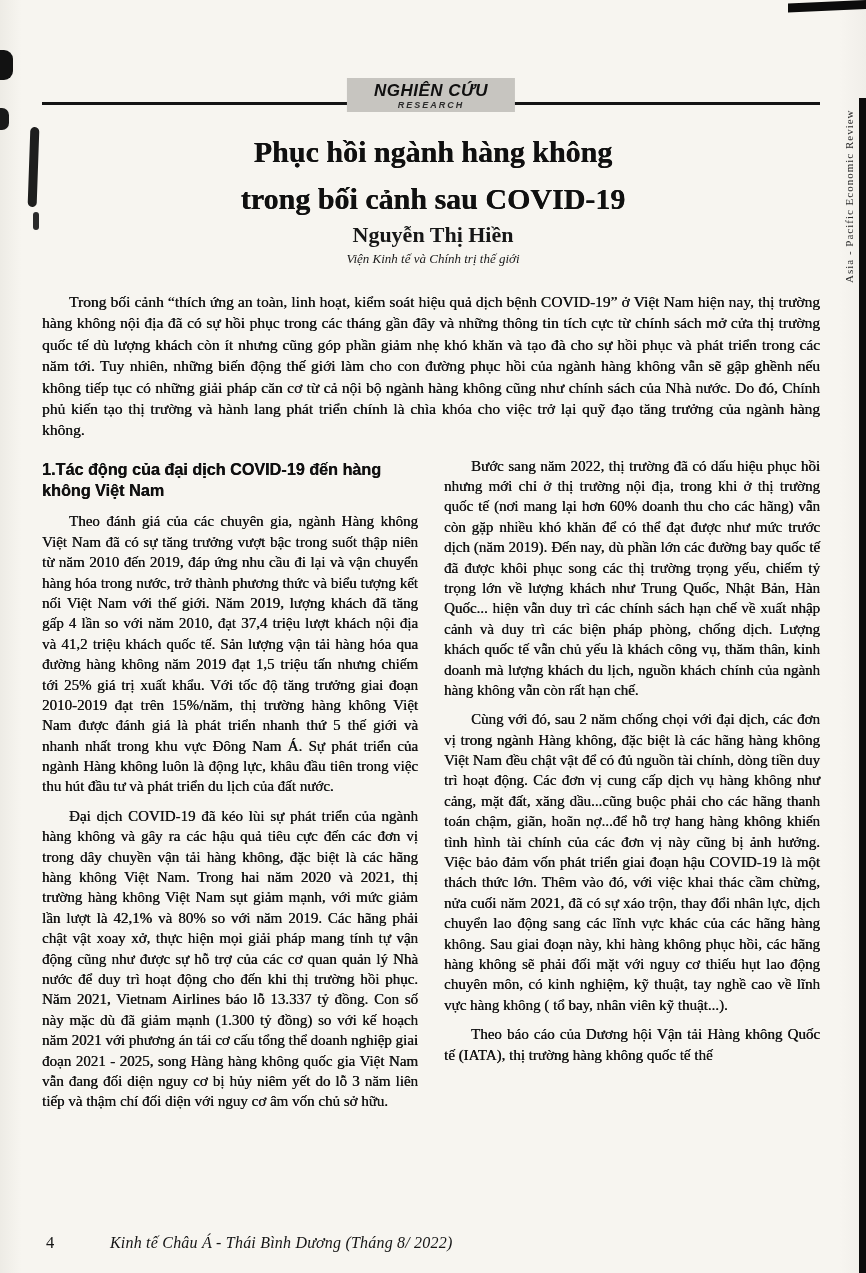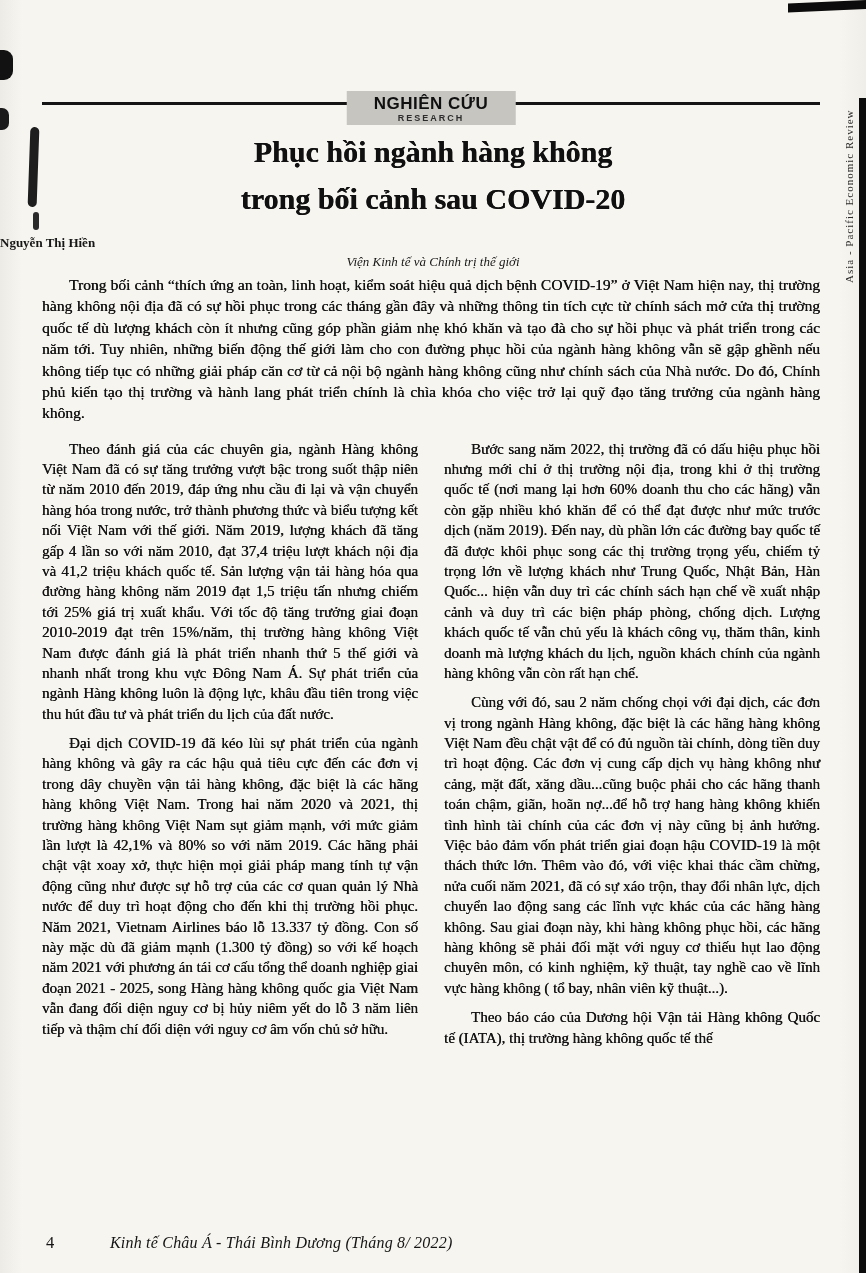--- a/index.html
+++ b/index.html
@@ -8,34 +8,34 @@
     position:relative; width:866px; height:1273px; overflow:hidden;
     background:linear-gradient(90deg,#edebe5 0,#f7f5f0 2.5%,#f7f5f0 97%,#f0eee9 100%);
     font-family:"Liberation Serif", serif; color:#171717;
   }
   .inked { text-shadow:0.3px 0 0 currentColor; }
 
   
   .kicker-wrap { position:relative; margin:78px 46px 0 42px; height:38px; }
   .rule { position:absolute; top:24px; left:0; right:0; height:2.5px; background:#141414; }
   .kicker-box {
-    position:absolute; left:50%; top:13px; transform:translateX(-50%);
-    background:#c7c5c0; padding:3px 27px 2px; text-align:center; z-index:2;
+    position:absolute; left:50%; top:0; transform:translateX(-50%);
+    background:#c7c5c0; padding:3px 27px 2px; text-align:center; z-index:2;font-style:italic;
   }
   .kicker-main { font-family:"Liberation Sans", sans-serif; font-weight:bold; font-size:17px; letter-spacing:0.5px; color:#101010; line-height:1.15; }
   .kicker-sub { font-family:"Liberation Sans", sans-serif; font-weight:bold; font-size:9px; letter-spacing:2px; color:#2c2c2c; line-height:1.1; }
 
   
   .title { margin-top:12px; text-align:center; font-weight:bold; font-size:30px; line-height:47px; color:#101010; }
-  .author { margin-top:13px; font-weight:bold; font-size:13px; }
+  .author { text-align:center; font-weight:bold; font-size:22px; }
   .affiliation { margin-top:3px; text-align:center; font-size:13px;font-style:italic; }
 
   
   .abstract {
-    margin:4px 46px 0 42px; text-align:justify; text-indent:27px;
+    margin:24px 46px 0 42px; text-align:justify; text-indent:27px;
     font-size:15.5px; line-height:1.38; color:#141414;
   }
 
   
   .columns { display:flex; gap:26px; margin:15px 46px 0 42px; }
   .col { flex:1; min-width:0; text-align:justify; font-size:15px; line-height:1.36; color:#141414; }
   .col p { text-indent:27px; margin-bottom:9px; }
   .sec-heading {
     font-family:"Liberation Sans", sans-serif; font-weight:bold;
     font-size:16.2px; line-height:1.32; text-align:left; color:#101010;
@@ -81,30 +81,31 @@
   <div class="kicker-wrap">
     <div class="rule"></div>
     <div class="kicker-box">
       <div class="kicker-main">NGHIÊN CỨU</div>
       <div class="kicker-sub">RESEARCH</div>
     </div>
   </div>
 
   <h1 class="title inked">
     <span style="display:block">Phục hồi ngành hàng không</span>
-    <span style="display:block">trong bối cảnh sau COVID-20</span>
+    <span style="display:block">trong bối cảnh sau COVID-19</span>
   </h1>
 
   <div class="author">Nguyễn Thị Hiền</div>
   <div class="affiliation">Viện Kinh tế và Chính trị thế giới</div>
 
   <div class="abstract inked">Trong bối cảnh “thích ứng an toàn, linh hoạt, kiểm soát hiệu quả dịch bệnh COVID-19” ở Việt Nam hiện nay, thị trường hàng không nội địa đã có sự hồi phục trong các tháng gần đây và những thông tin tích cực từ chính sách mở cửa thị trường quốc tế dù lượng khách còn ít nhưng cũng góp phần giảm nhẹ khó khăn và tạo đà cho sự hồi phục và phát triển trong các năm tới. Tuy nhiên, những biến động thế giới làm cho con đường phục hồi của ngành hàng không vẫn sẽ gập ghềnh nếu không tiếp tục có những giải pháp căn cơ từ cả nội bộ ngành hàng không cũng như chính sách của Nhà nước. Do đó, Chính phủ kiến tạo thị trường và hành lang phát triển chính là chìa khóa cho việc trở lại quỹ đạo tăng trưởng của ngành hàng không.</div>
 
   <div class="columns">
     <div class="col inked">
+      <div class="sec-heading">1.Tác động của đại dịch COVID-19 đến hàng không Việt Nam</div>
       <p>Theo đánh giá của các chuyên gia, ngành Hàng không Việt Nam đã có sự tăng trưởng vượt bậc trong suốt thập niên từ năm 2010 đến 2019, đáp ứng nhu cầu đi lại và vận chuyển hàng hóa trong nước, trở thành phương thức và biểu tượng kết nối Việt Nam với thế giới. Năm 2019, lượng khách đã tăng gấp 4 lần so với năm 2010, đạt 37,4 triệu lượt khách nội địa và 41,2 triệu khách quốc tế. Sản lượng vận tải hàng hóa qua đường hàng không năm 2019 đạt 1,5 triệu tấn nhưng chiếm tới 25% giá trị xuất khẩu. Với tốc độ tăng trưởng giai đoạn 2010-2019 đạt trên 15%/năm, thị trường hàng không Việt Nam được đánh giá là phát triển nhanh thứ 5 thế giới và nhanh nhất trong khu vực Đông Nam Á. Sự phát triển của ngành Hàng không luôn là động lực, khâu đầu tiên trong việc thu hút đầu tư và phát triển du lịch của đất nước.</p>
       <p>Đại dịch COVID-19 đã kéo lùi sự phát triển của ngành hàng không và gây ra các hậu quả tiêu cực đến các đơn vị trong dây chuyền vận tải hàng không, đặc biệt là các hãng hàng không Việt Nam. Trong hai năm 2020 và 2021, thị trường hàng không Việt Nam sụt giảm mạnh, với mức giảm lần lượt là 42,1% và 80% so với năm 2019. Các hãng phải chật vật xoay xở, thực hiện mọi giải pháp mang tính tự vận động cũng như được sự hỗ trợ của các cơ quan quản lý Nhà nước để duy trì hoạt động cho đến khi thị trường hồi phục. Năm 2021, Vietnam Airlines báo lỗ 13.337 tỷ đồng. Con số này mặc dù đã giảm mạnh (1.300 tỷ đồng) so với kế hoạch năm 2021 với phương án tái cơ cấu tổng thể doanh nghiệp giai đoạn 2021 - 2025, song Hàng hàng không quốc gia Việt Nam vẫn đang đối diện nguy cơ bị hủy niêm yết do lỗ 3 năm liên tiếp và thậm chí đối diện với nguy cơ âm vốn chủ sở hữu.</p>
     </div>
     <div class="col inked">
       <p>Bước sang năm 2022, thị trường đã có dấu hiệu phục hồi nhưng mới chỉ ở thị trường nội địa, trong khi ở thị trường quốc tế (nơi mang lại hơn 60% doanh thu cho các hãng) vẫn còn gặp nhiều khó khăn để có thể đạt được như mức trước dịch (năm 2019). Đến nay, dù phần lớn các đường bay quốc tế đã được khôi phục song các thị trường trọng yếu, chiếm tỷ trọng lớn về lượng khách như Trung Quốc, Nhật Bản, Hàn Quốc... hiện vẫn duy trì các chính sách hạn chế về xuất nhập cảnh và duy trì các biện pháp phòng, chống dịch. Lượng khách quốc tế vẫn chủ yếu là khách công vụ, thăm thân, kinh doanh mà lượng khách du lịch, nguồn khách chính của ngành hàng không vẫn còn rất hạn chế.</p>
       <p>Cùng với đó, sau 2 năm chống chọi với đại dịch, các đơn vị trong ngành Hàng không, đặc biệt là các hãng hàng không Việt Nam đều chật vật để có đủ nguồn tài chính, dòng tiền duy trì hoạt động. Các đơn vị cung cấp dịch vụ hàng không như cảng, mặt đất, xăng dầu...cũng buộc phải cho các hãng thanh toán chậm, giãn, hoãn nợ...để hỗ trợ hang hàng không khiến tình hình tài chính của các đơn vị này cũng bị ảnh hưởng. Việc bảo đảm vốn phát triển giai đoạn hậu COVID-19 là một thách thức lớn. Thêm vào đó, với việc khai thác cầm chừng, nửa cuối năm 2021, đã có sự xáo trộn, thay đổi nhân lực, dịch chuyển lao động sang các lĩnh vực khác của các hãng hàng không. Sau giai đoạn này, khi hàng không phục hồi, các hãng hàng không sẽ phải đối mặt với nguy cơ thiếu hụt lao động chuyên môn, có kinh nghiệm, kỹ thuật, tay nghề cao về lĩnh vực hàng không ( tổ bay, nhân viên kỹ thuật...).</p>
       <p>Theo báo cáo của Dương hội Vận tải Hàng không Quốc tế (IATA), thị trường hàng không quốc tế thế</p>
     </div>
   </div>
 

